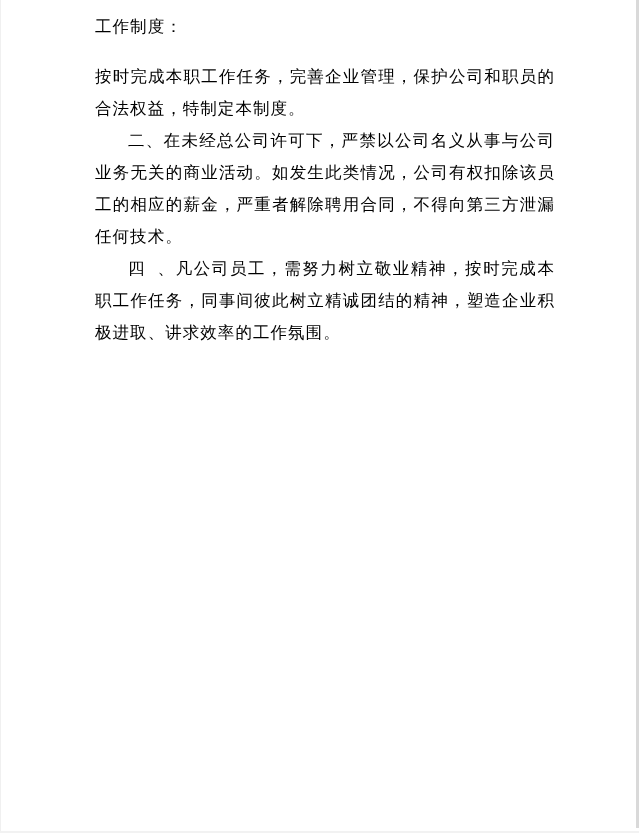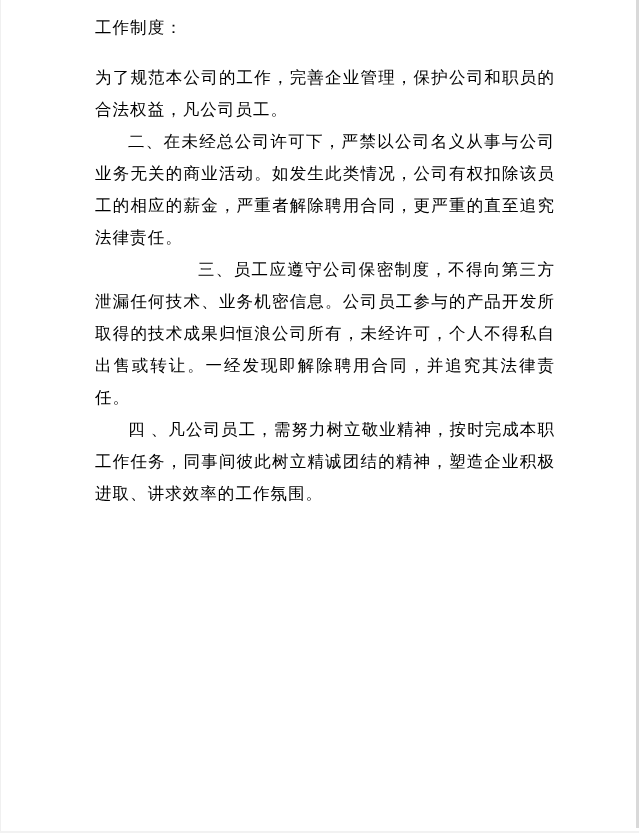--- a/index.html
+++ b/index.html
@@ -6,21 +6,21 @@
     margin: 0;
     padding: 0;
     background: #ffffff;
   }
   .page {
     position: relative;
     width: 639px;
     height: 833px;
     background: #ffffff;
     overflow: hidden;
-    font-family: Liberation Serif, serif;
+    font-family: Liberation Mono, monospace;
     box-sizing: border-box;
   }
   .edge-left {
     position: absolute;
     left: 0; top: 0; bottom: 0;
     width: 1px;
     background: #f0f0f0;
   }
   .edge-bottom {
     position: absolute;
@@ -59,22 +59,21 @@
   .indent-normal { text-indent: 33px; }
   .indent-large  { text-indent: 103px; }
 </style>
 </head>
 <body>
 
 <div class="page">
   <div class="content">
     <h1 class="doc-title">工作制度：</h1>
     <div id="paragraphs">
-        <p class="indent-none">为了规范本公司的工作，完善企业管理，保护公司和职员的合法权益，凡公司员工。</p>
-        <p class="indent-normal">二、在未经总公司许可下，严禁以公司名义从事与公司业务无关的商业活动。如发生此类情况，公司有权扣除该员工的相应的薪金，严重者解除聘用合同，更严重的直至追究法律责任。</p>
-        <p class="indent-large">三、员工应遵守公司保密制度，不得向第三方泄漏任何技术、业务机密信息。公司员工参与的产品开发所取得的技术成果归恒浪公司所有，未经许可，个人不得私自出售或转让。一经发现即解除聘用合同，并追究其法律责任。</p>
+        <p class="indent-none">按时完成本职工作任务，完善企业管理，保护公司和职员的合法权益，特制定本制度。</p>
+        <p class="indent-normal">二、在未经总公司许可下，严禁以公司名义从事与公司业务无关的商业活动。如发生此类情况，公司有权扣除该员工的相应的薪金，严重者解除聘用合同，不得向第三方泄漏任何技术。</p>
         <p class="indent-normal">四 、凡公司员工，需努力树立敬业精神，按时完成本职工作任务，同事间彼此树立精诚团结的精神，塑造企业积极进取、讲求效率的工作氛围。</p>
       </div>
   </div>
   <div class="edge-left"></div>
   <div class="edge-bottom"></div>
   <div class="edge-right"></div>
 </div>
 
 </body></html>

